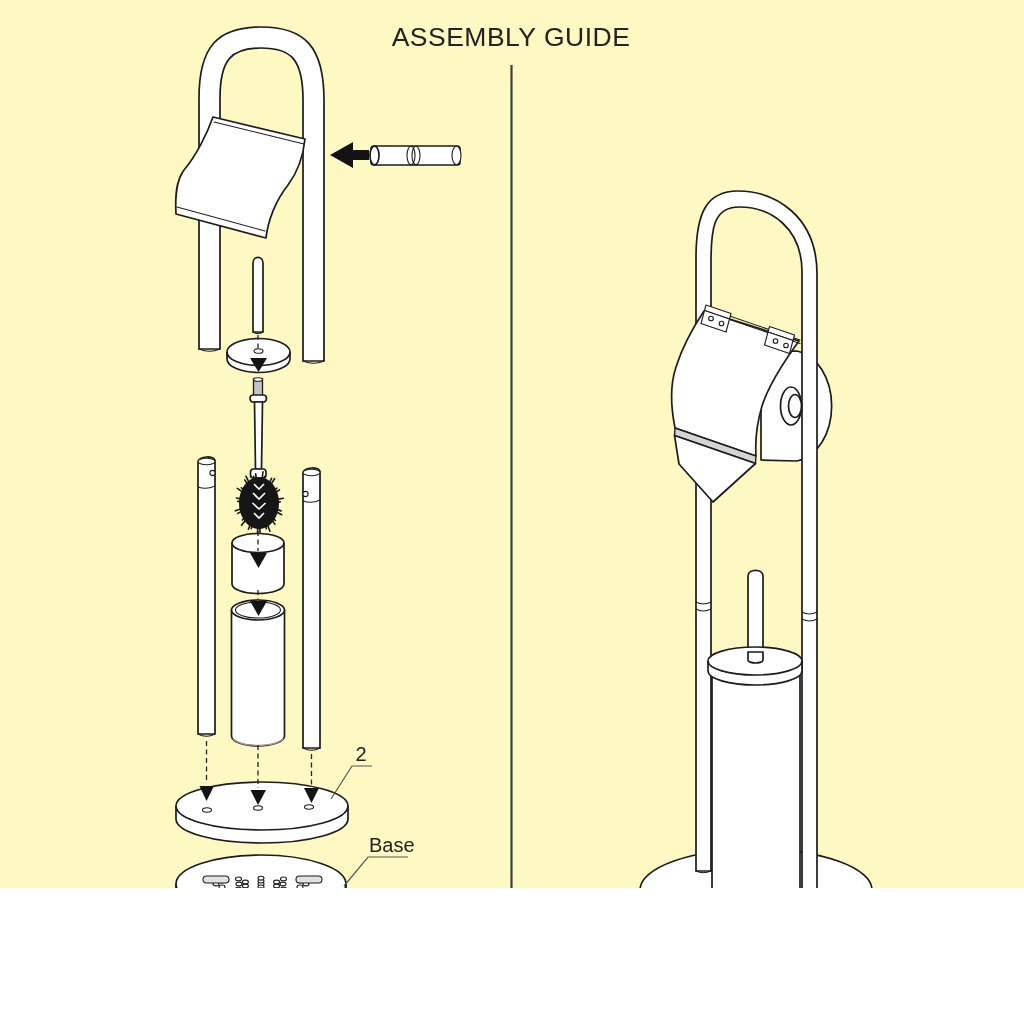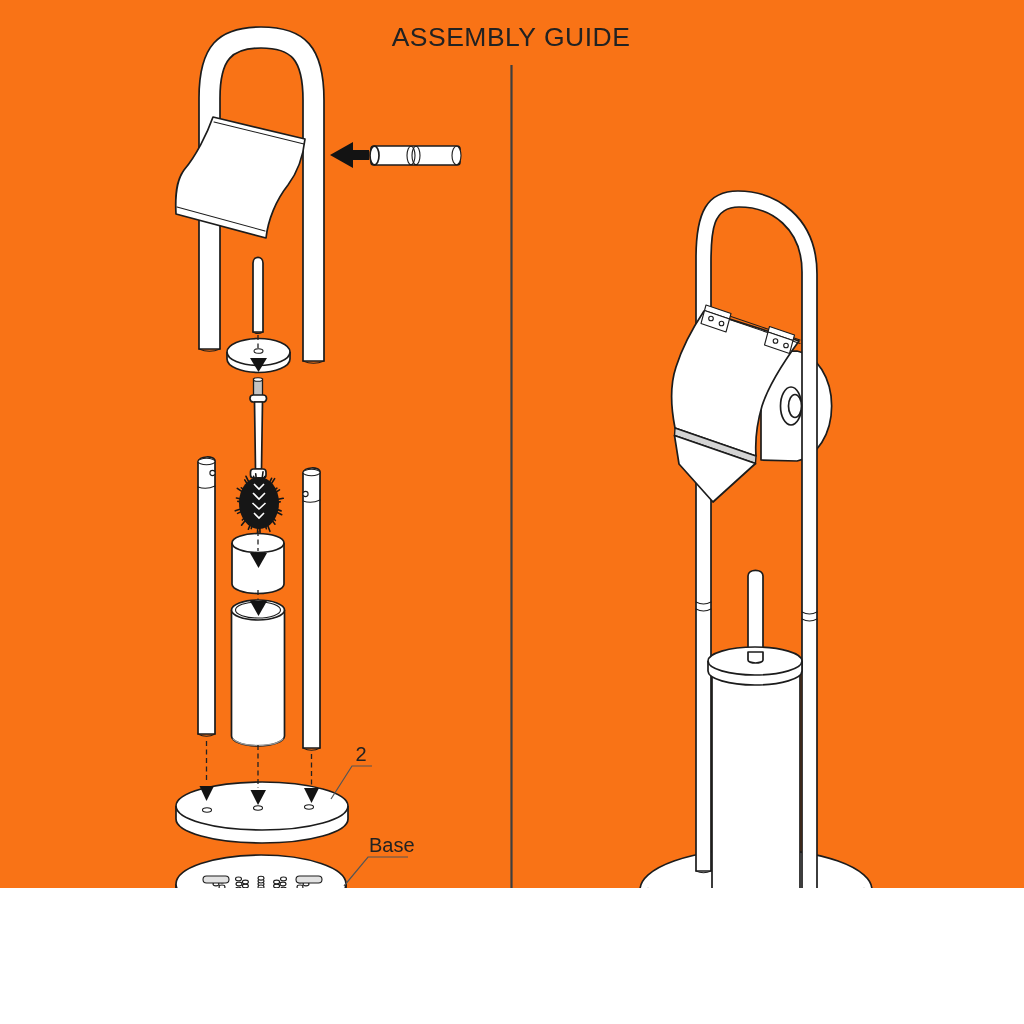--- a/index.html
+++ b/index.html
@@ -1,16 +1,16 @@
 <!DOCTYPE html>
 <html><head>
 <meta charset="utf-8">
 <style>
   html,body{margin:0;padding:0;background:#fff;}
-  .page{width:1024px;height:888px;background:#f97316;position:relative;overflow:hidden;text-align:right;}
+  .page{width:1024px;height:888px;background:#fef9c3;position:relative;overflow:hidden;text-align:right;}
   svg{display:block;}
   svg text{font-family:"Liberation Sans","DejaVu Sans",sans-serif;fill:#222;}
   .title-text{font-size:26.5px;letter-spacing:0.5px;}
   .part-label{font-size:20px;}
   .ln{fill:none;stroke:#1c1c1c;stroke-width:1.7;stroke-linecap:round;stroke-linejoin:round;}
   .fw{fill:#ffffff;stroke:#1c1c1c;stroke-width:1.7;stroke-linejoin:round;}
   .thin{stroke-width:1.1;}
   .dash{fill:none;stroke:#222;stroke-width:1.3;stroke-dasharray:5 3.5;}
   .tri{fill:#131313;stroke:none;}
   .gray{stroke:#9a9a9a;}

